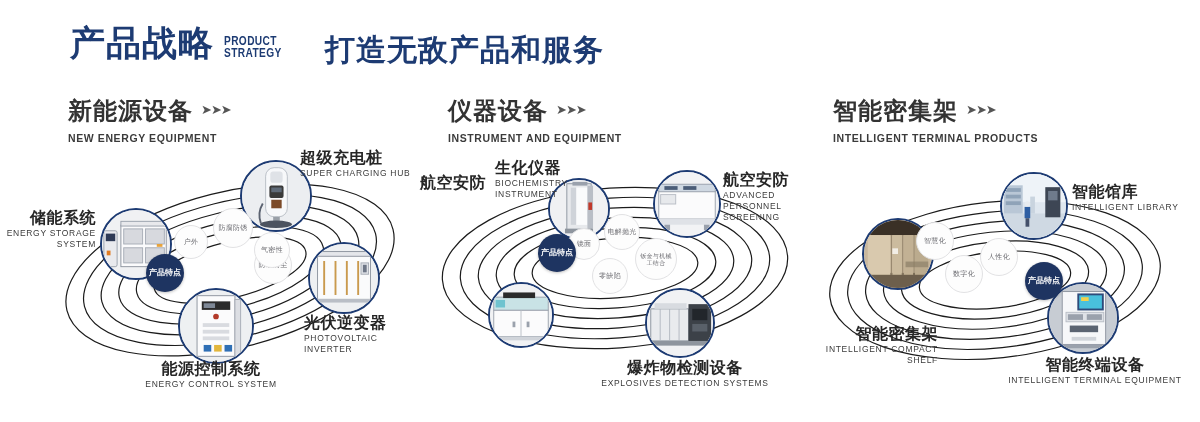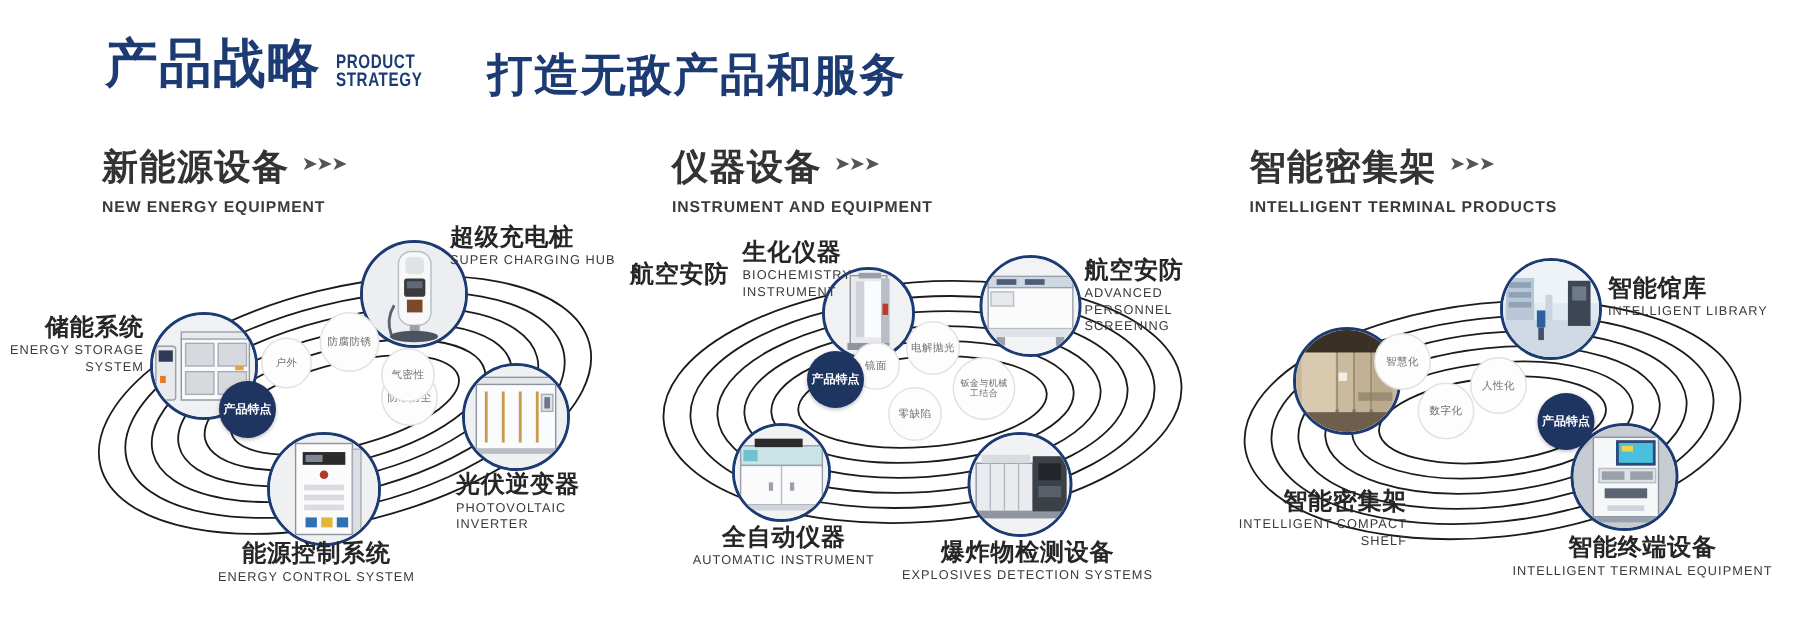--- a/index.html
+++ b/index.html
@@ -294,24 +294,20 @@
       <div class="cn">生化仪器</div>
       <div class="en" style="width:56px;">BIOCHEMISTRY INSTRUMENT</div>
     </div>
     <div class="lab r" style="left:-20px;top:23px;width:86px;">
       <div class="cn">航空安防</div>
       <div class="en"></div>
     </div>
     <div class="lab" style="left:303px;top:20px;width:105px;">
       <div class="cn">航空安防</div>
       <div class="en">ADVANCED PERSONNEL SCREENING</div>
-    </div>
-    <div class="lab c" style="left:15px;top:198px;width:175px;">
-      <div class="cn">全自动仪器</div>
-      <div class="en">AUTOMATIC INSTRUMENT</div>
     </div>
     <div class="lab c" style="left:180px;top:208px;width:170px;">
       <div class="cn">爆炸物检测设备</div>
       <div class="en">EXPLOSIVES DETECTION SYSTEMS</div>
     </div>
   </div>
 
   <div class="cluster" style="left:810px;top:150px;width:390px;height:250px;">
     <svg class="orbits" width="390" height="250" viewBox="0 0 390 250">
       <g transform="rotate(-6 185 130)" fill="none" stroke="#1b1b1b" stroke-width="1.2">

